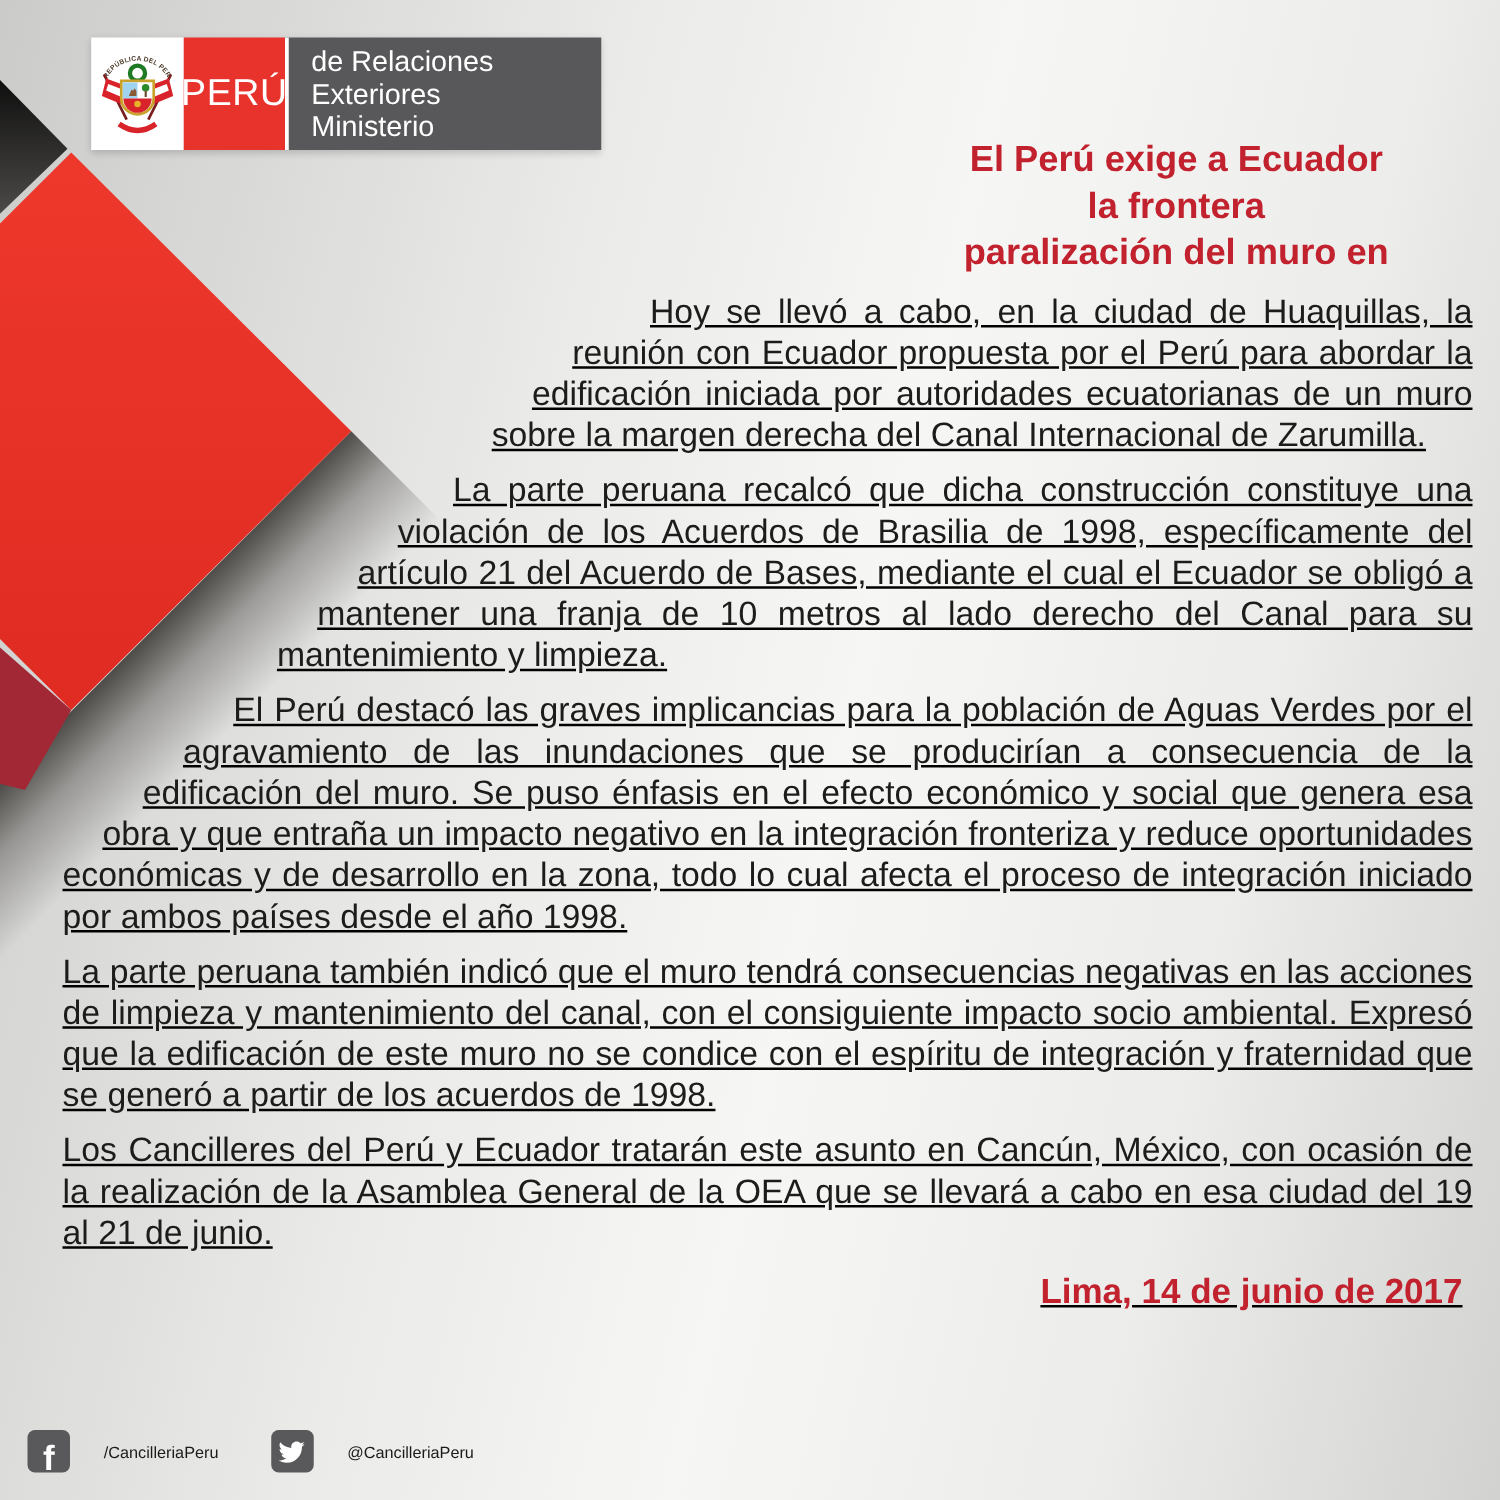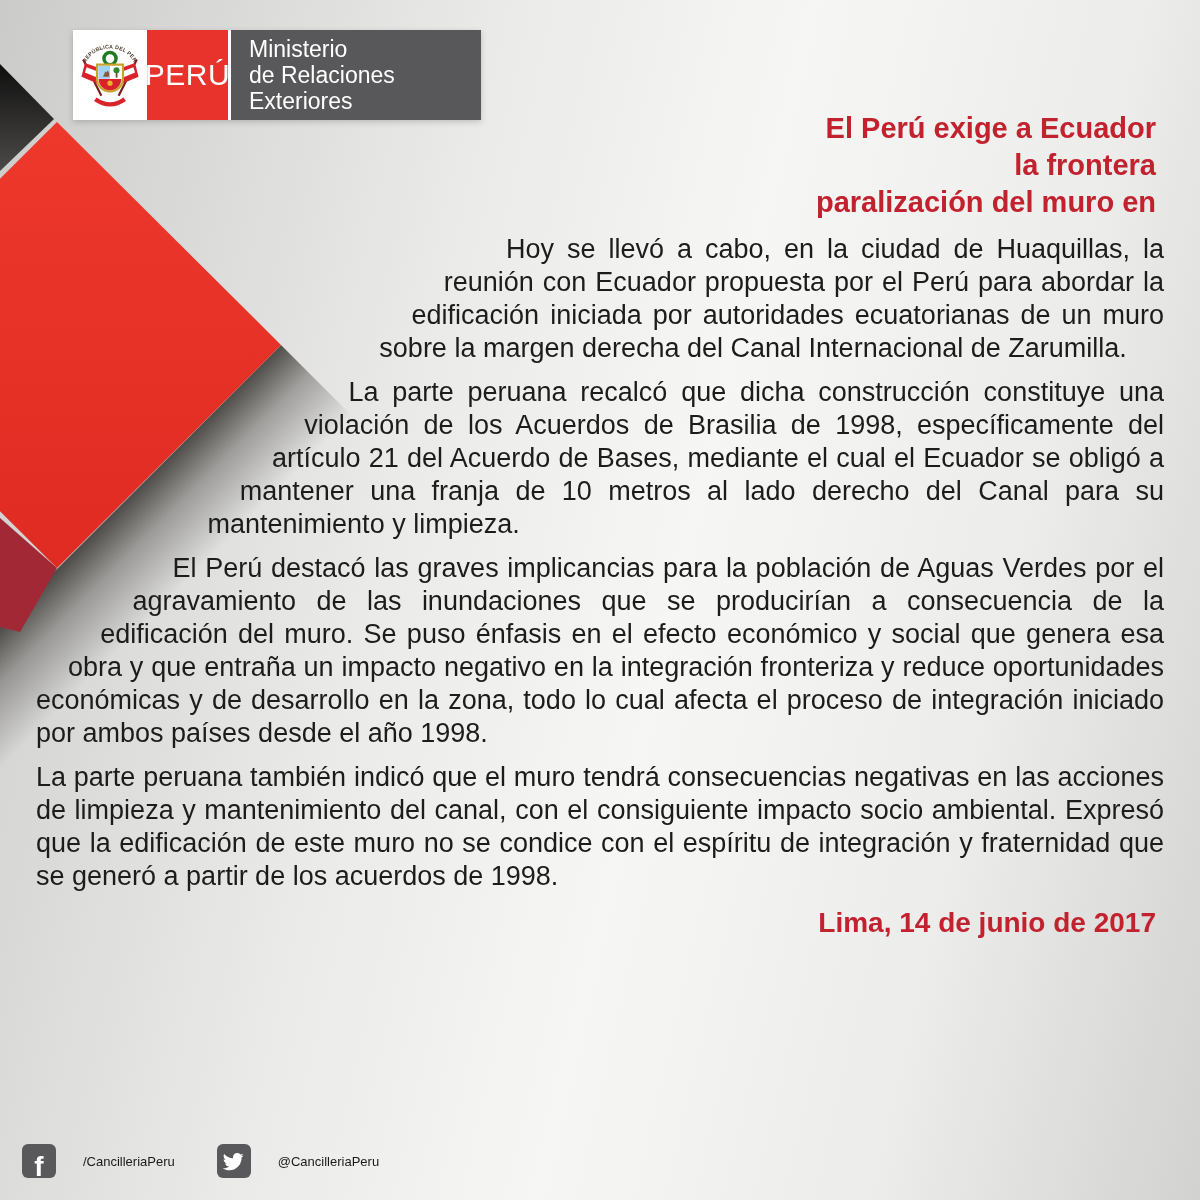--- a/index.html
+++ b/index.html
@@ -14,25 +14,25 @@
   .logo-bar { position:absolute; left:73px; top:30px; height:90px; display:flex; z-index:3;
               box-shadow:0 2px 6px rgba(0,0,0,.18); }
   .logo-white { width:74px; background:#ffffff; display:flex; align-items:center; justify-content:center; }
   .logo-red { width:81px; background:#e8332c; color:#ffffff; display:flex; align-items:center;
               justify-content:center; font-size:30px; font-weight:normal; letter-spacing:.5px; }
   .logo-gray { width:253px; background:#58585a; border-left:3px solid #ffffff; color:#fff;
                display:flex; flex-direction:column; justify-content:center; padding-left:18px;
                box-sizing:border-box; font-size:23px; line-height:26px; }
 
   
-  .title { position:absolute; top:110px; right:44px; width:430px; text-align:right; z-index:2;
+  .title { position:absolute; top:110px; right:44px; width:430px; text-align:center; z-index:2;
            color:#c2212e; font-weight:bold; font-size:29px; line-height:37px; }
 
   
-  .main-text { position:absolute; left:36px; top:233px; width:1128px; z-index:2; }
+  .main-text { position:absolute; left:50px; top:233px; width:1128px; z-index:2;text-decoration:underline; }
   .shape-spacer { float:left; width:440px; height:420px;
                   shape-outside:polygon(0px 0px, 440px 0px, 30px 420px, 0px 420px); }
   .body-par { margin:0 0 11px 0; font-size:27px; line-height:33px; text-align:justify; color:#1c1c1b; }
   .ind-a { text-indent:30px; } .ind-b { text-indent:26px; }
   .ind-c { text-indent:12px; } .ind-d { text-indent:8px; }
   .dateline { text-align:right; padding-right:8px; margin-top:14px; font-weight:bold;
               font-size:28px; color:#c2212e; }
 
   
   .footer { position:absolute; left:22px; top:1144px; display:flex; align-items:center; z-index:2; }
@@ -93,37 +93,38 @@
           <circle cx="44.5" cy="38.5" r="3.5" fill="#2c8a2c"></circle>
           <rect x="43.6" y="41.5" width="2" height="5.5" fill="#6b4a2b"></rect>
           <path d="M23.9 48.5 a13.1 13.1 0 0 0 26.2 0 z" fill="#d8232a"></path>
           <circle cx="37" cy="53.5" r="3" fill="#e8b32a"></circle>
         </g>
         <path d="M20 72 q17 12 34 0" stroke="#d8232a" stroke-width="5" fill="none"></path>
       </svg>
     </div>
     <div class="logo-red">PERÚ</div>
     <div class="logo-gray">
+      <span>de Relaciones Exteriores</span>
       <span>Ministerio</span>
-      <span>de Relaciones Exteriores</span>
     </div>
   </div>
 
   <div class="title">
     <div>El Perú exige a Ecuador</div>
     <div>la frontera</div>
     <div>paralización del muro en</div>
   </div>
 
   <div class="main-text">
     <div class="shape-spacer"></div>
     <p class="body-par ind-a">Hoy se llevó a cabo, en la ciudad de Huaquillas, la reunión con Ecuador propuesta por el Perú para abordar la edificación iniciada por autoridades ecuatorianas de un muro sobre la margen derecha del Canal Internacional de Zarumilla.</p>
     <p class="body-par ind-c">La parte peruana recalcó que dicha construcción constituye una violación de los Acuerdos de Brasilia de 1998, específicamente del artículo 21 del Acuerdo de Bases, mediante el cual el Ecuador se obligó a mantener una franja de 10 metros al lado derecho del Canal para su mantenimiento y limpieza.</p>
     <p class="body-par ind-d">El Perú destacó las graves implicancias para la población de Aguas Verdes por el agravamiento de las inundaciones que se producirían a consecuencia de la edificación del muro. Se puso énfasis en el efecto económico y social que genera esa obra y que entraña un impacto negativo en la integración fronteriza y reduce oportunidades económicas y de desarrollo en la zona, todo lo cual afecta el proceso de integración iniciado por ambos países desde el año 1998.</p>
     <p class="body-par">La parte peruana también indicó que el muro tendrá consecuencias negativas en las acciones de limpieza y mantenimiento del canal, con el consiguiente impacto socio ambiental. Expresó que la edificación de este muro no se condice con el espíritu de integración y fraternidad que se generó a partir de los acuerdos de 1998.</p>
+    <p class="body-par">Los Cancilleres del Perú y Ecuador tratarán este asunto en Cancún, México, con ocasión de la realización de la Asamblea General de la OEA que se llevará a cabo en esa ciudad del 19 al 21 de junio.</p>
     <div class="dateline">Lima, 14 de junio de 2017</div>
   </div>
 
   <div class="footer">
     <div class="social-item">
       <div class="social-icon">
         <span class="fb-f">f</span>
       </div>
       <span class="social-label">/CancilleriaPeru</span>
     </div>

